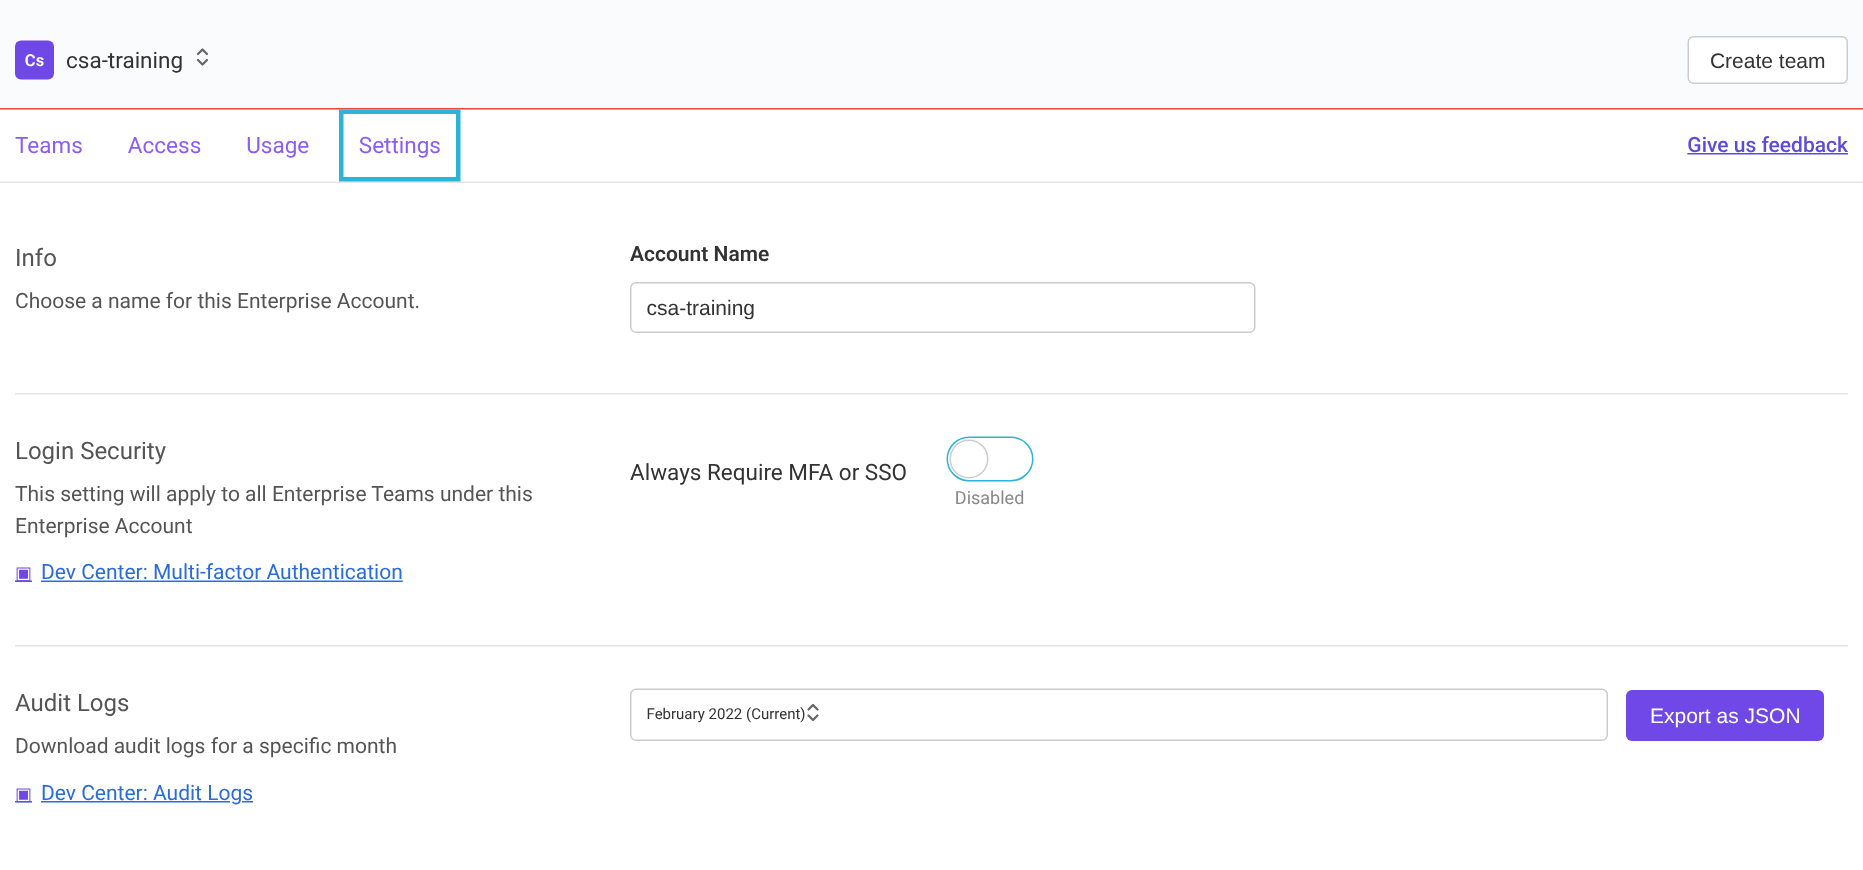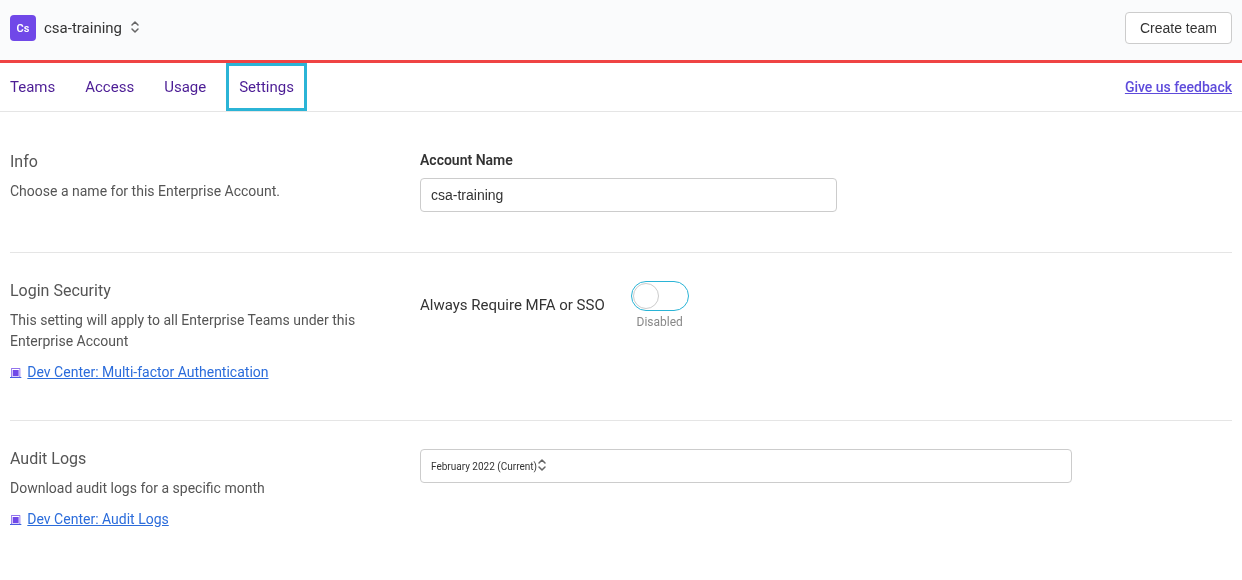--- a/index.html
+++ b/index.html
@@ -1,27 +1,27 @@
 <!DOCTYPE html>
 <html><head>
   <meta charset="utf-8">
   <style>
     * { box-sizing: border-box; margin: 0; padding: 0; }
     body { font-family: -apple-system, BlinkMacSystemFont, "Segoe UI", Roboto, sans-serif; color: #333; background: #fff; width: 1242px; }
     
-    .header { display: flex; align-items: center; justify-content: space-between; padding: 12px 10px 16px; background: #fafbfc; border-bottom: 3px solid #ef4444; }
+    .header { display: flex; align-items: center; justify-content: space-between; padding: 24px 10px 16px; background: #fafbfc; border-bottom: 1px solid #ef4444; }
     .header-left { display: flex; align-items: center; gap: 8px; }
     .org-badge { width: 26px; height: 26px; background: #7048e8; border-radius: 4px; color: #fff; font-size: 11px; font-weight: 600; display: flex; align-items: center; justify-content: center; }
     .org-name { font-size: 15px; color: #333; }
     .updown-icon { font-size: 13px; color: #666; }
     .btn-outline { padding: 7px 14px; border: 1px solid #ccc; border-radius: 4px; background: #fff; font-size: 14px; color: #333; cursor: pointer; }
     
     .tabs-row { display: flex; align-items: center; justify-content: space-between; border-bottom: 1px solid #e5e5e5; padding: 0 10px; }
     .tabs { display: flex; gap: 30px; }
-    .tab { padding: 15px 0; font-size: 15px; color: #4c1d95; cursor: pointer; position: relative; text-align: right; }
+    .tab { padding: 15px 0; font-size: 15px; color: #8b5cf6; cursor: pointer; position: relative; text-align: right; }
     .tab.active { border: 3px solid #2bb4d6; padding: 12px 10px; margin-left: -10px; }
     .feedback-link { color: #5e4bdb; font-size: 14px; text-decoration: underline; cursor: pointer; font-weight: 500; }
     
     .content { padding: 40px 10px 10px; }
     .section { display: flex; gap: 60px; padding-bottom: 40px; margin-bottom: 28px; border-bottom: 1px solid #e5e5e5; }
     .section:last-child { border-bottom: none; margin-bottom: 0; padding-bottom: 0; }
     .section-left { width: 350px; flex-shrink: 0; }
     .section-title { font-size: 16px; color: #555; font-weight: 400; margin-bottom: 10px; }
     .section-desc { font-size: 14px; color: #555; line-height: 1.5; }
     .section-right { flex: 1; }
@@ -116,17 +116,18 @@
     <div class="section-right">
       <div class="audit-row">
         <div class="select">
           <span>February 2022 (Current)</span>
           <span>
             <svg width="10" height="14" viewBox="0 0 10 14">
                 <path d="M2 5 L5 2 L8 5 M2 9 L5 12 L8 9" stroke="#666" stroke-width="1.5" fill="none" stroke-linecap="round" stroke-linejoin="round"></path>
               </svg>
           </span>
         </div>
+        <button class="btn-primary">Export as JSON</button>
       </div>
     </div>
   </div>
 
 </div>
 
 </body></html>

